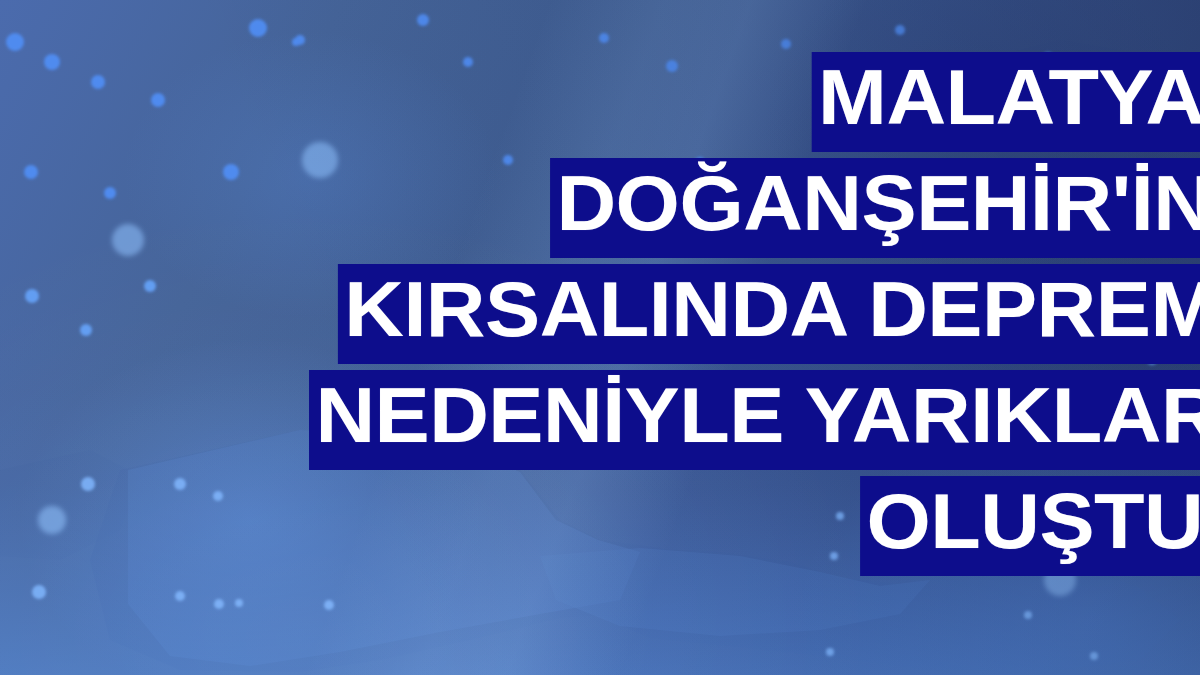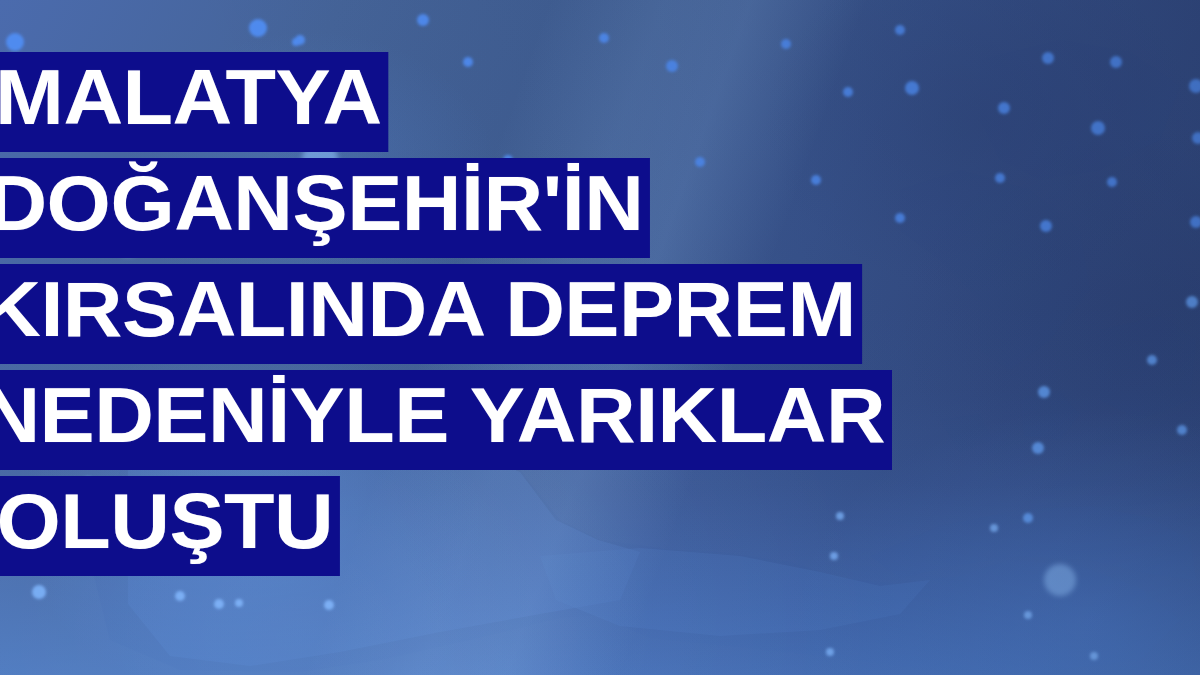--- a/index.html
+++ b/index.html
@@ -90,21 +90,21 @@
   }
 
   
   #headline {
     position: absolute;
     left: 0;
     right: 0;
     top: 52px;
     display: flex;
     flex-direction: column;
-    align-items: flex-start;
+    align-items: flex-end;
     gap: 0px;
     z-index: 5;
   }
   .headline-line {
     display: block;
     color: #ffffff;
     background: #0d0d8c;
     font-family: "Liberation Sans", sans-serif;
     font-weight: 700;
     font-size: 78px;

